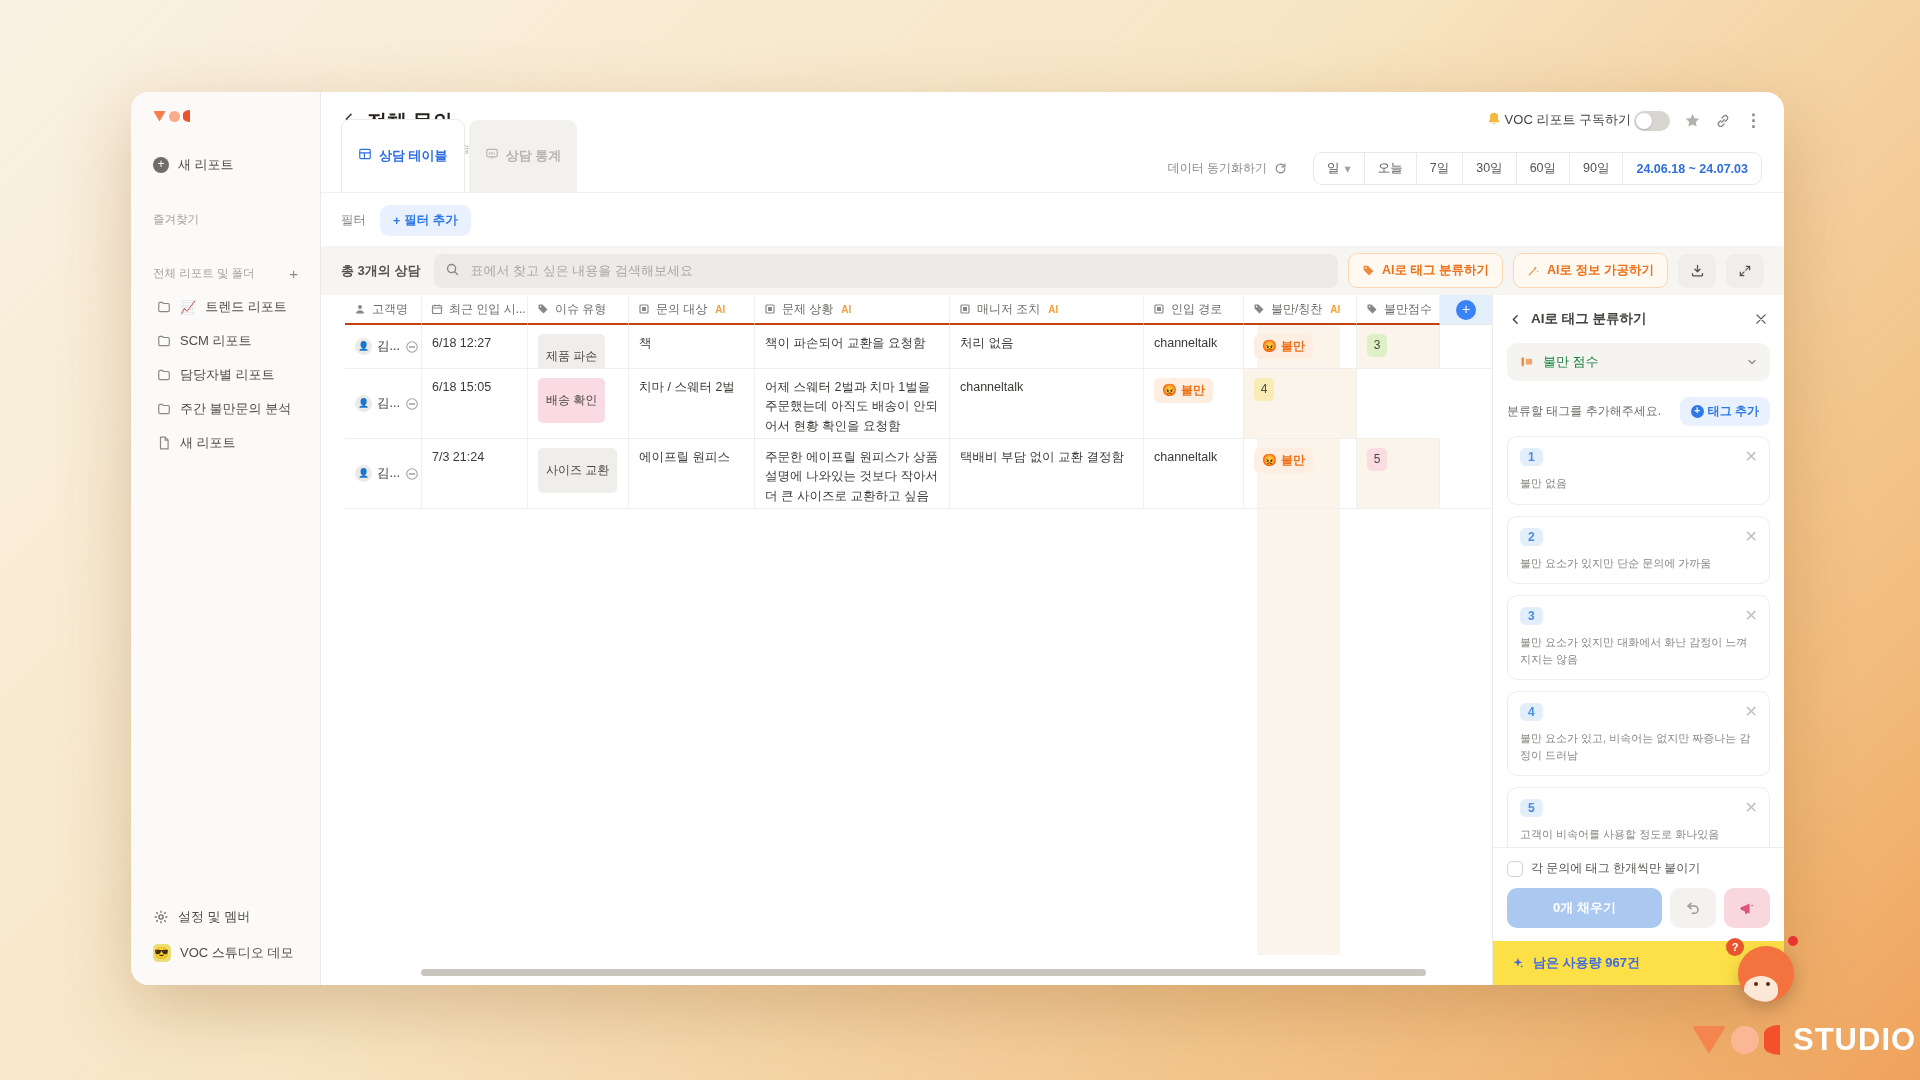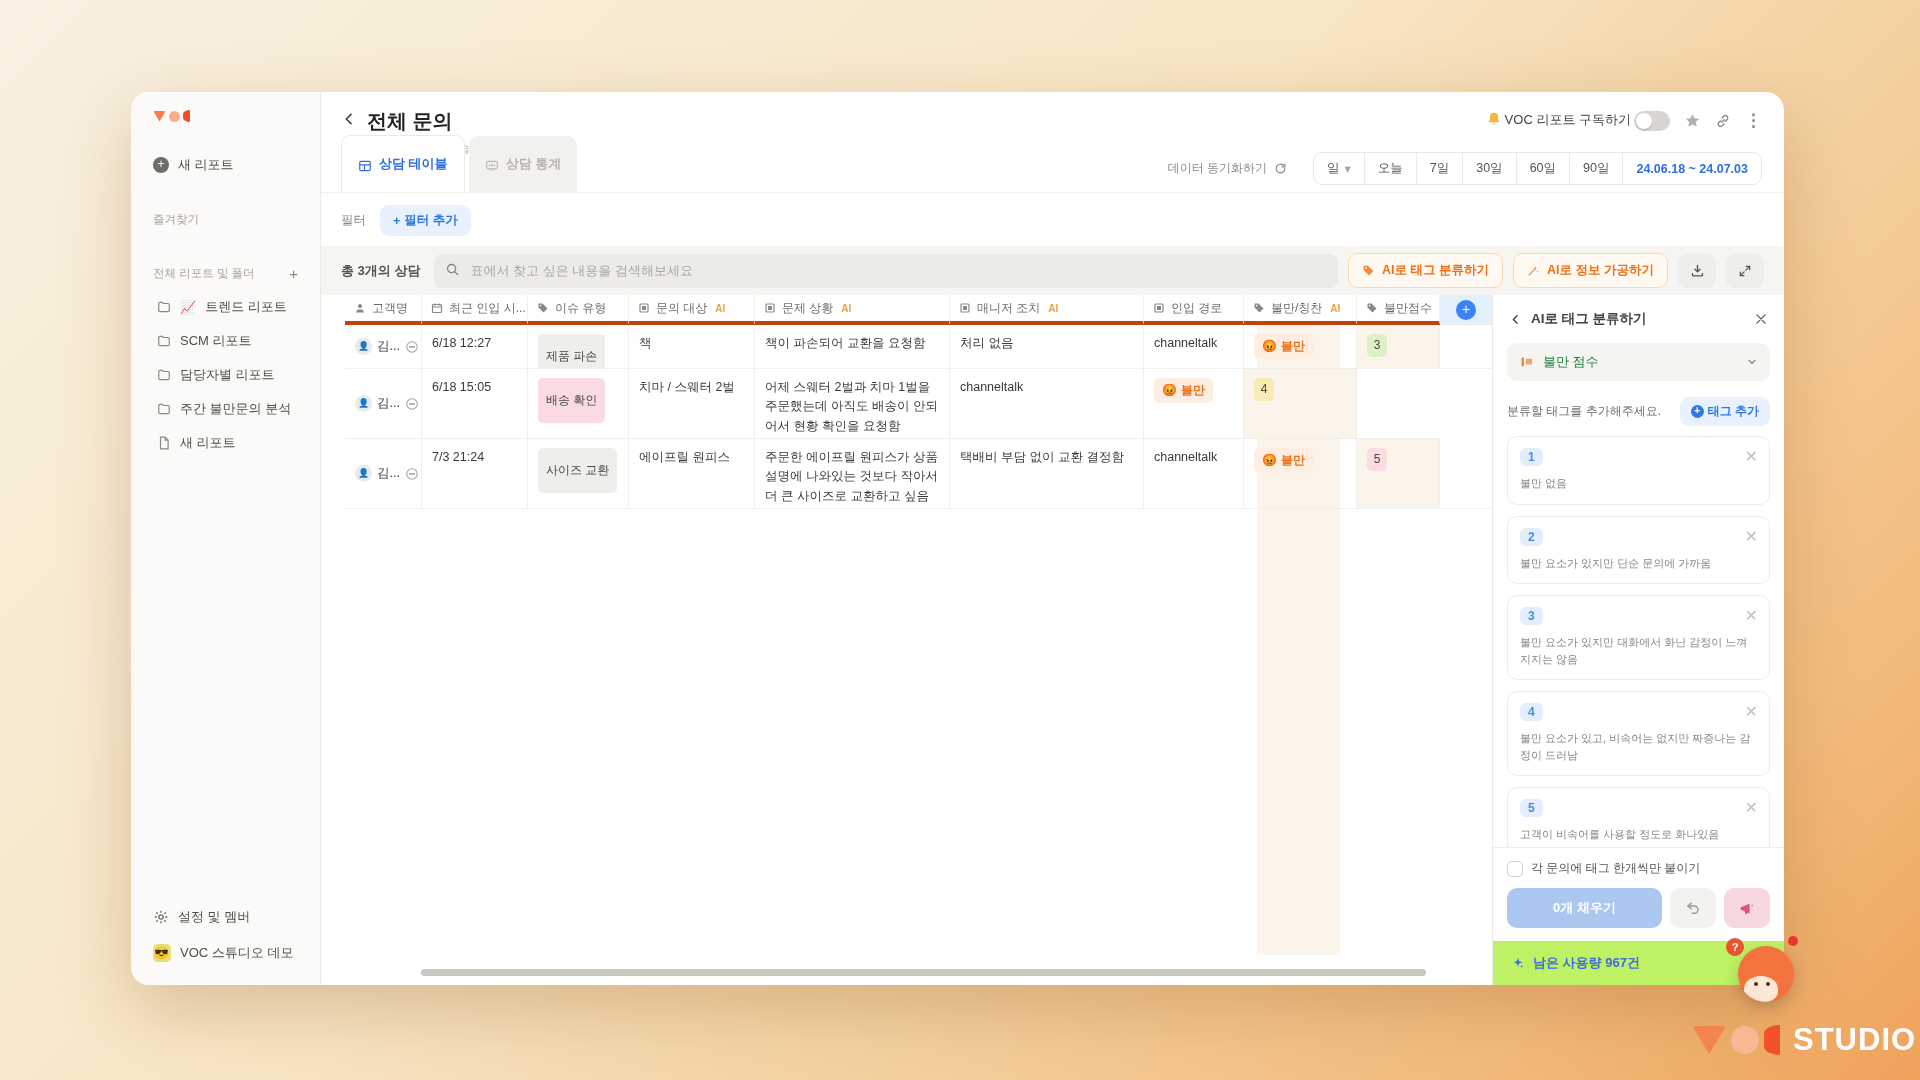--- a/index.html
+++ b/index.html
@@ -43,21 +43,21 @@
   .titleblock .t { font-size:20px; font-weight:700; color:#25231f; }
   .titleblock .s { font-size:12px; color:#b7b4af; margin-top:5px; }
   .top-right { margin-left:auto; display:flex; align-items:center; gap:14px; padding-top:2px; }
   .subscribe { display:flex; align-items:flex-start; gap:3px; font-size:13px; color:#44423e; }
   .toggle { width:36px; height:20px; border-radius:10px; background:#d9d6d1; position:relative; cursor:pointer; }
   .toggle .knob { position:absolute; left:2px; top:2px; width:16px; height:16px; border-radius:50%; background:#fff; box-shadow:0 1px 2px rgba(0,0,0,.2); }
   .ghost-ic { color:#a9a7a2; cursor:pointer; }
   .kebab { color:#8a8884; font-size:17px; font-weight:700; letter-spacing:0; cursor:pointer; }
 
   .tabrow { height:42px; display:flex; align-items:flex-end; padding:0 22px 0 20px; }
-  .tab { display:flex; align-items:flex-end; gap:7px; font-size:13px; font-weight:700; padding:19px 16px; border-radius:9px 9px 0 0; cursor:pointer; }
+  .tab { display:flex; align-items:flex-start; gap:7px; font-size:13px; font-weight:700; padding:27px 16px; border-radius:9px 9px 0 0; cursor:pointer; }
   .tab.active { color:#2e6fe0; background:#fff; border:1px solid #eceae6; border-bottom:none; }
   .tab.inactive { color:#b8b5b0; background:#f2f1ee; margin-left:4px; }
   .tab-right { margin-left:auto; display:flex; align-items:center; gap:26px; padding-bottom:7px; }
   .sync { display:flex; align-items:center; gap:7px; font-size:12px; color:#8a8884; cursor:pointer; }
   .seg { display:flex; border:1px solid #e9e7e3; border-radius:9px; background:#fff; overflow:hidden; }
   .seg > div { padding:7px 13px; font-size:12.5px; color:#55534f; border-left:1px solid #eceae6; cursor:pointer; display:flex; align-items:center; gap:5px; white-space:nowrap; }
   .seg > div:first-child { border-left:none; }
   .seg .date { color:#2e6fe0; font-weight:700; }
   .caret { color:#a5a29d; }
 
@@ -73,21 +73,21 @@
   .searchbox .sic { position:absolute; left:11px; top:8px; color:#8a8884; }
   .btn-ai { display:flex; align-items:center; gap:7px; border:1px solid #fbd6ae; background:#fff9f2; color:#ef7016; font-size:12.5px; font-weight:700; padding:8px 13px; border-radius:9px; cursor:pointer; white-space:nowrap; }
   .btn-ic { width:38px; height:34px; background:#efeeea; border-radius:9px; display:flex; align-items:center; justify-content:center; color:#55534f; cursor:pointer; }
 
   .bodyrow { flex:1; display:flex; min-height:0; }
 
   
   .table-area { flex:1; position:relative; padding-left:24px; overflow:hidden; }
   .cream-band { position:absolute; left:936px; top:30px; bottom:30px; width:83px; background:#fbf4ea; }
   .tgrid { display:grid; grid-template-columns:77px 106px 101px 126px 195px 194px 100px 113px 83px 52px; position:relative; }
-  .hcell { display:flex; align-items:center; gap:6px; font-size:12px; color:#6e6c67; padding:0 9px; height:30px; border-right:1px solid #f1efeb; border-bottom:4px solid #c2410c; white-space:nowrap; overflow:hidden; cursor:pointer; }
+  .hcell { display:flex; align-items:center; gap:6px; font-size:12px; color:#6e6c67; padding:0 9px; height:30px; border-right:1px solid #f1efeb; border-bottom:2px solid #c2410c; white-space:nowrap; overflow:hidden; cursor:pointer; }
   .hcell .ic { color:#8a8884; flex-shrink:0; }
   .aibadge { color:#f59f3c; font-size:10px; font-weight:700; margin-left:2px; }
   .hplus { background:#e4effc; border-bottom:1px solid #e9e7e3; display:flex; align-items:center; justify-content:center; height:30px; cursor:pointer; }
   .hplus .pc { width:20px; height:20px; border-radius:50%; background:#3b82f6; color:#fff; font-size:14px; line-height:19px; text-align:center; }
   .cell { font-size:12.5px; color:#3c3a36; padding:9px 10px; border-right:1px solid #f1efeb; border-bottom:1px solid #f1efeb; line-height:1.55; overflow:hidden; }
   .row1 .cell { height:44px; } .row2 .cell, .row3 .cell { height:70px; }
   .cust { display:flex; align-items:center; gap:5px; white-space:nowrap; }
   .avatar { width:17px; height:17px; border-radius:50%; background:#eceae6; color:#a5a29d; font-size:9px; display:flex; align-items:center; justify-content:center; flex-shrink:0; }
   .bubble { margin-left:auto; color:#a5a29d; flex-shrink:0; cursor:pointer; }
   .chip { display:inline-block; padding:13px 8px; border-radius:5px; font-size:12px; color:#4a4844; white-space:nowrap; }
@@ -116,21 +116,21 @@
   .card .x { position:absolute; right:11px; top:10px; color:#c2c0bb; cursor:pointer; }
   .card .desc { font-size:11px; color:#8a8884; margin-top:9px; line-height:1.5; }
   .p-bottom { border-top:1px solid #f0eeea; padding:12px 14px 0; }
   .cbrow { display:flex; align-items:center; gap:8px; font-size:12px; color:#55534f; margin-bottom:11px; cursor:pointer; }
   .cb { width:16px; height:16px; border:1.5px solid #d4d1cc; border-radius:5px; background:#fff; }
   .btnrow { display:flex; gap:8px; margin-bottom:13px; }
   .fillbtn { flex:1; height:40px; border-radius:10px; background:#abc9f0; color:#fff; font-size:13px; font-weight:700; display:flex; align-items:center; justify-content:center; cursor:pointer; }
   .sqbtn { width:46px; height:40px; border-radius:10px; display:flex; align-items:center; justify-content:center; cursor:pointer; }
   .undo { background:#f3f2ef; color:#9b9994; }
   .mega { background:#f9d7de; color:#d9486f; }
-  .p-foot { background:#bef264; height:44px; display:flex; align-items:center; gap:8px; padding:0 18px; color:#3f6ce0; font-size:13px; font-weight:600; }
+  .p-foot { background:#fde047; height:44px; display:flex; align-items:center; gap:8px; padding:0 18px; color:#3f6ce0; font-size:13px; font-weight:600; }
 
   
   .mascot { position:absolute; left:1738px; top:946px; width:56px; height:56px; border-radius:50%; background:#f4723d; overflow:hidden; box-shadow:0 6px 16px rgba(0,0,0,.18); cursor:pointer; }
   .mascot .snout { position:absolute; left:6px; top:30px; width:34px; height:26px; background:#fde8d8; border-radius:50% 50% 40% 40%; }
   .mascot .eye { position:absolute; width:4px; height:4px; border-radius:50%; background:#5a2d14; top:36px; }
   .mascot .e1{ left:16px; } .mascot .e2{ left:28px; }
   .qbadge { position:absolute; left:1726px; top:938px; width:18px; height:18px; border-radius:50%; background:#e9542f; color:#fff; font-size:11px; font-weight:700; text-align:center; line-height:18px; }
   .reddot { position:absolute; left:1788px; top:936px; width:10px; height:10px; border-radius:50%; background:#e9342f; }
 
   .watermark { position:absolute; left:1692px; top:1022px; display:flex; align-items:center; gap:5px; }

